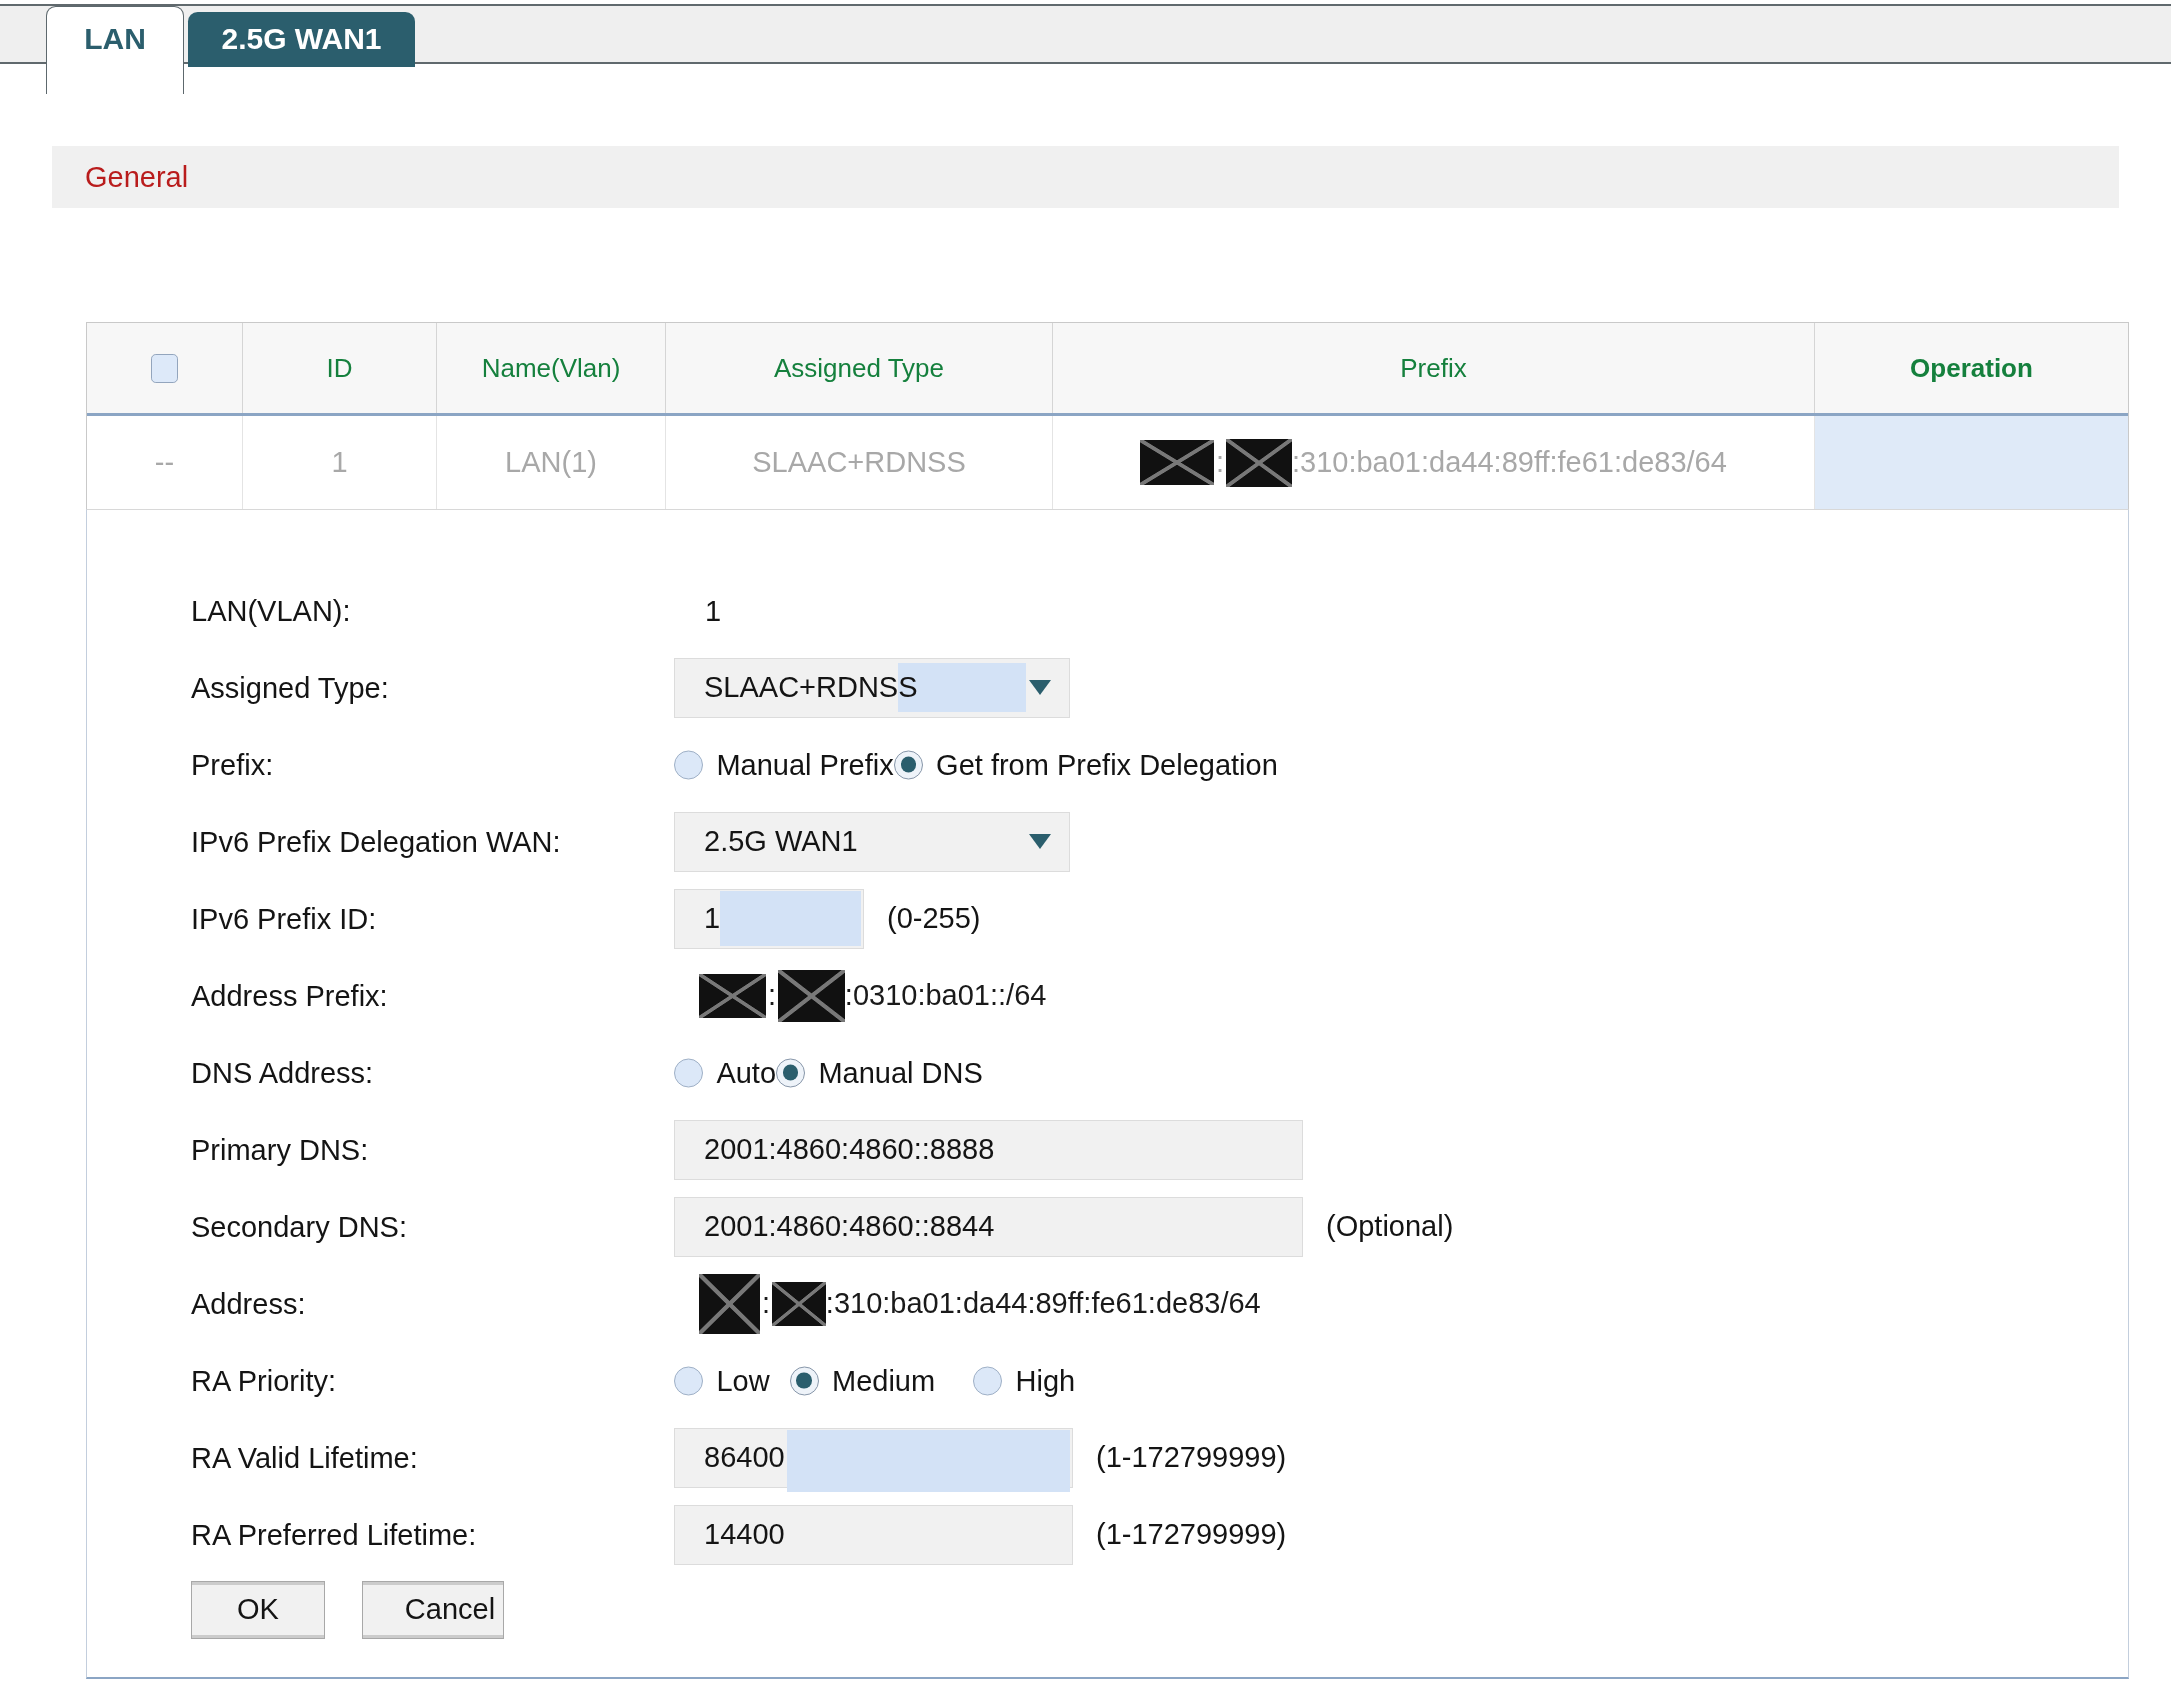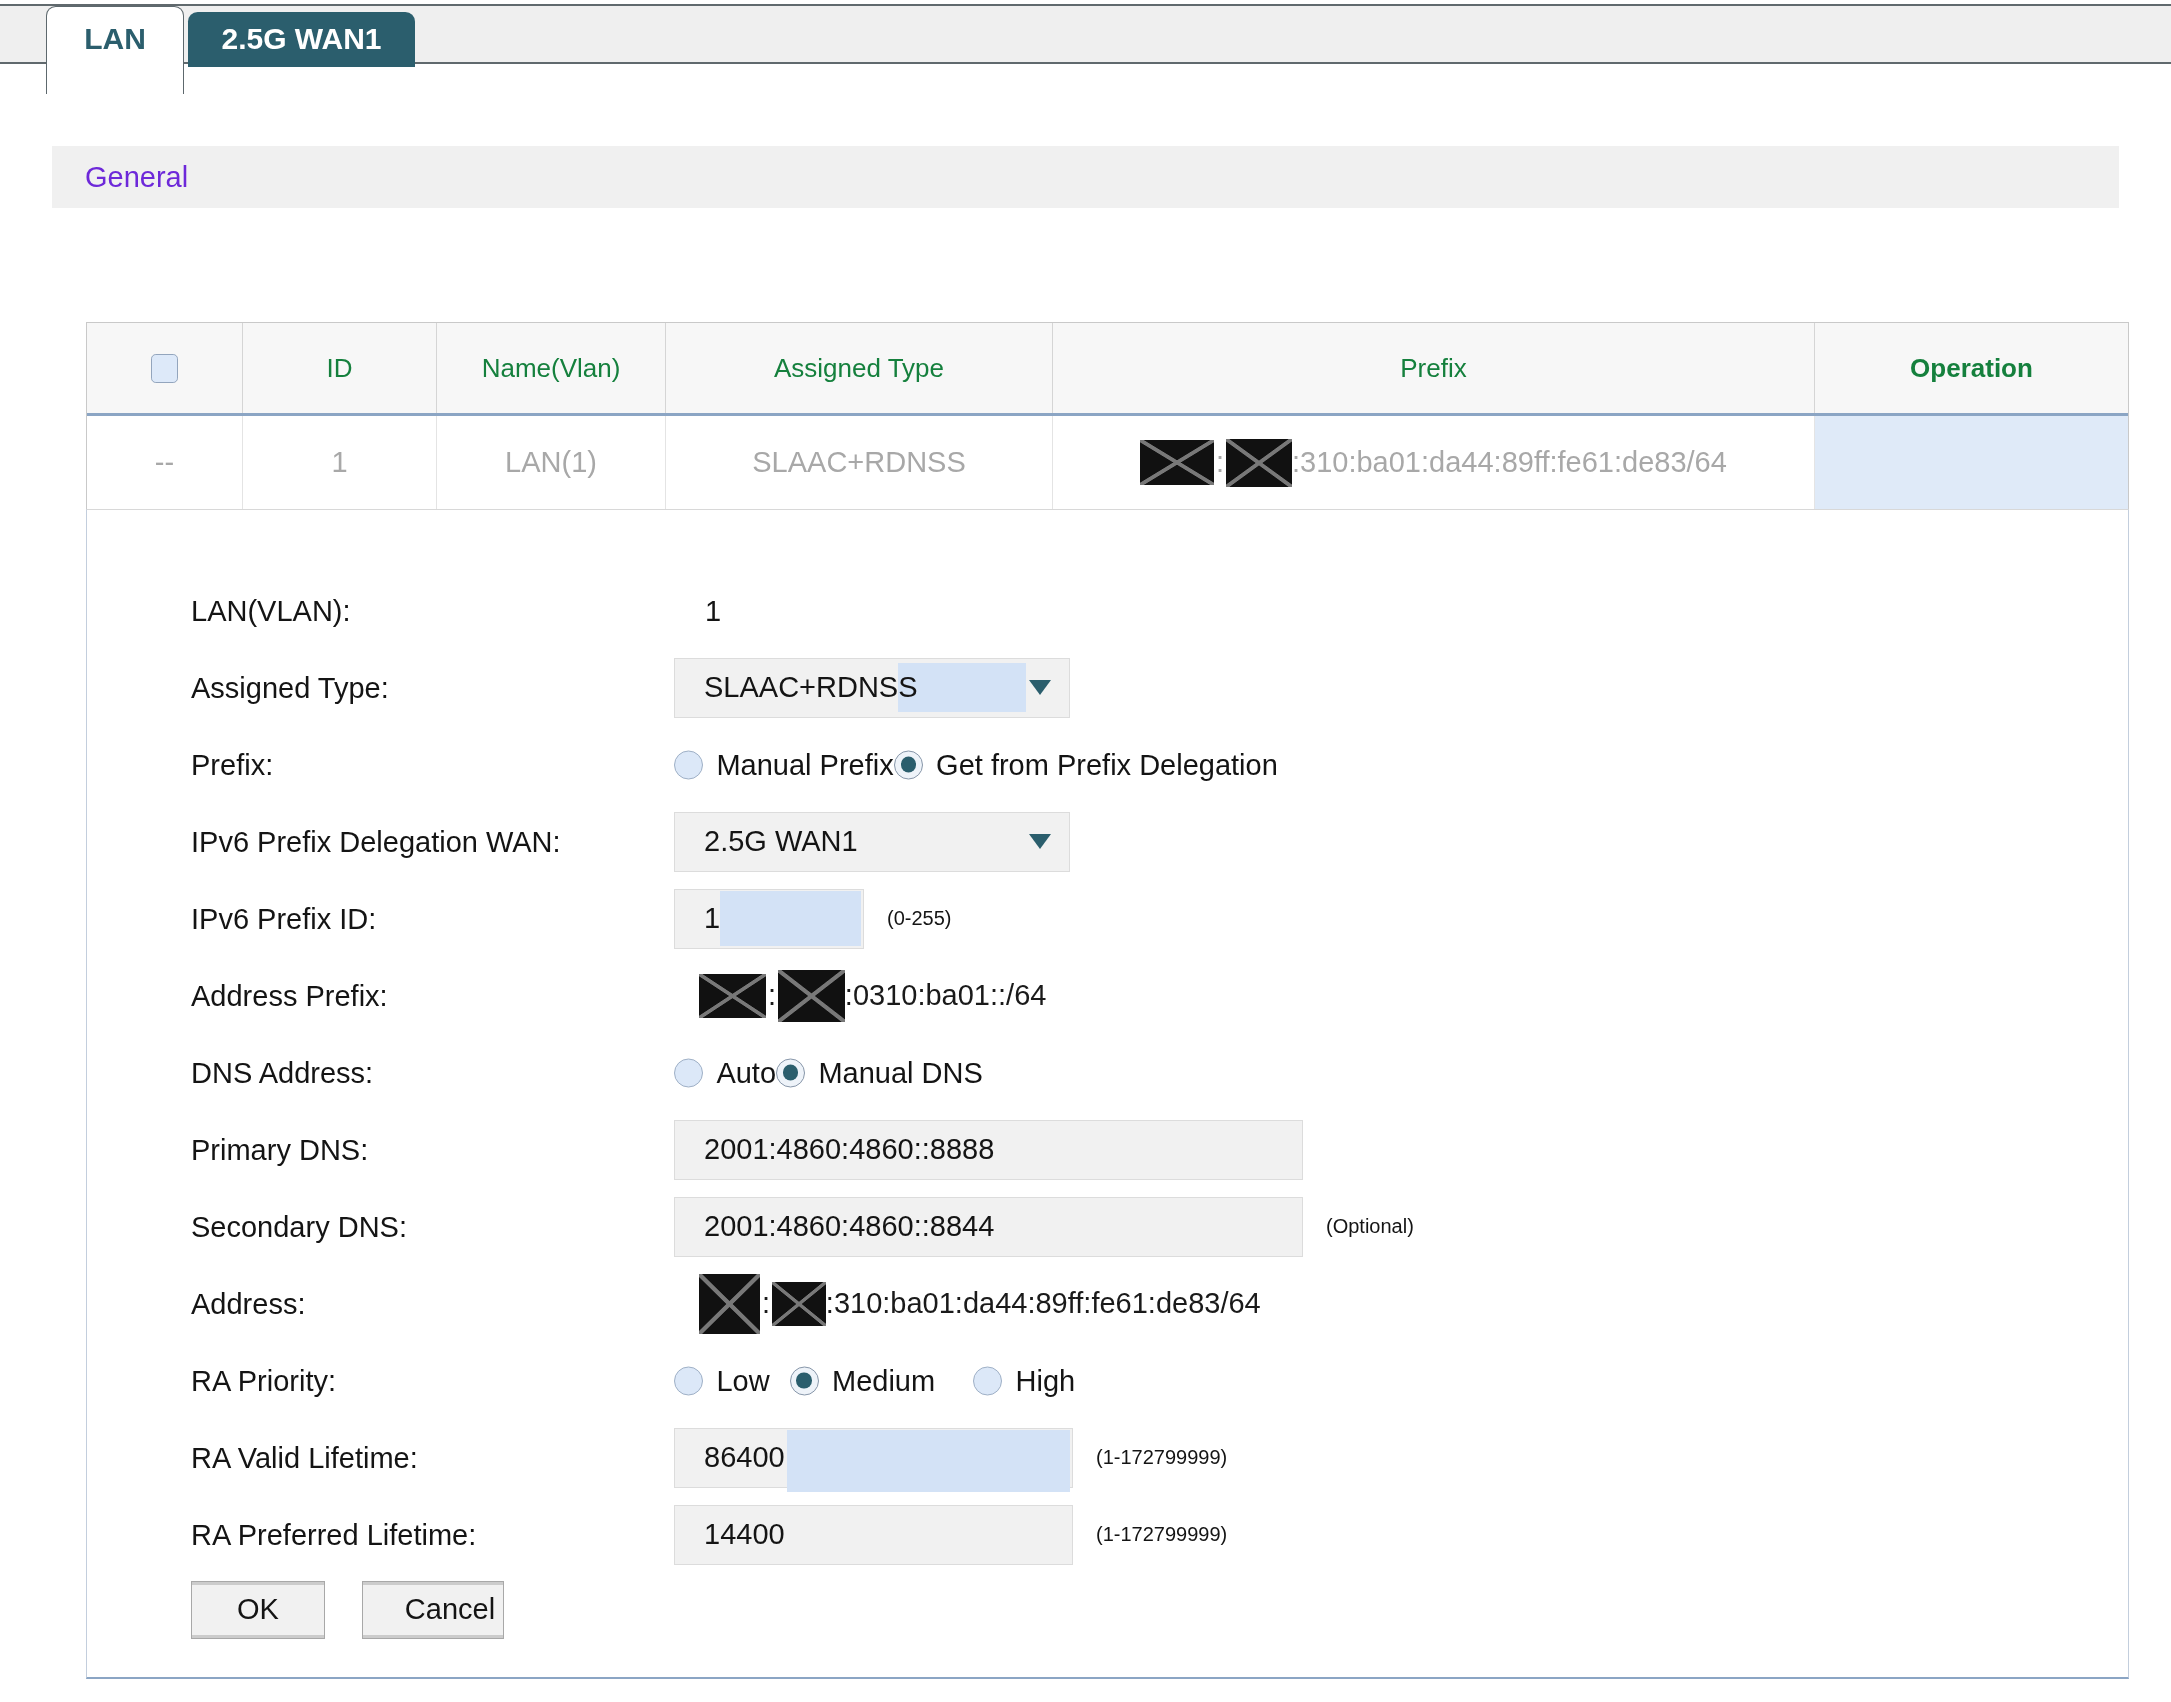--- a/index.html
+++ b/index.html
@@ -25,21 +25,21 @@
     background:#ffffff;border:1.9px solid #5d686d;border-bottom:none;
     border-radius:9.6px 9.6px 0 0;box-sizing:border-box;z-index:2;
     color:#2b5e6d;font-size:30px;font-weight:bold;
     display:flex;justify-content:center;padding-top:15.4px;cursor:default;
   }
   
   .general-bar{
     position:absolute;left:52px;top:146px;width:2067px;height:62px;
     background:#f0f0f0;display:flex;align-items:center;
   }
-  .general-bar .g-title{color:#6d28d9;font-size:29px;padding-left:33px;}
+  .general-bar .g-title{color:#b91c1c;font-size:29px;padding-left:33px;}
   
   .vtable{
     position:absolute;left:86px;top:322px;width:2043px;
     border:1px solid #c9c9c9;border-bottom:none;box-sizing:border-box;
   }
   .thead{display:grid;grid-template-columns:156px 194px 229px 387px 762px 1fr;height:90px;background:#f7f7f7;}
   .th{
     display:flex;align-items:center;justify-content:center;
     font-size:26px;color:#15803d;border-right:1px solid #d5d5d5;box-sizing:border-box;
   }
@@ -74,21 +74,21 @@
   .frow{position:relative;height:77px;margin-left:104px;}
   .flabel{
     position:absolute;left:0;top:50%;transform:translateY(-50%);
     font-size:29px;color:#141414;white-space:nowrap;
   }
   .fctrl{
     position:absolute;left:483px;top:50%;transform:translateY(-50%);
     display:flex;align-items:center;white-space:nowrap;font-size:29px;
   }
   .static-val{margin-left:31px;font-size:29px;color:#141414;}
-  .hint{margin-left:23px;font-size:20px;color:#141414;}
+  .hint{margin-left:23px;font-size:29px;color:#141414;}
   
   .vselect{
     position:relative;width:396px;height:60px;background:#f1f1f1;
     border:1.9px solid #dcdcdc;box-sizing:border-box;cursor:pointer;
     display:flex;align-items:center;
   }
   .vselect .sel-text{padding-left:29px;font-size:29px;color:#141414;position:relative;z-index:1;}
   .sel-overlay{position:absolute;left:223px;top:4.8px;bottom:4.8px;width:128px;background:#d3e2f6;}
   .sel-arrow{
     position:absolute;left:354px;top:50%;margin-top:-7.7px;width:0;height:0;

